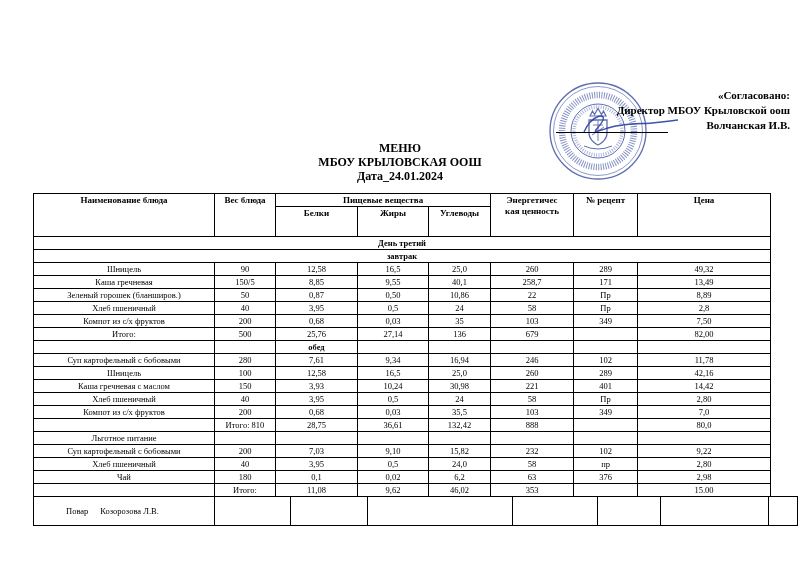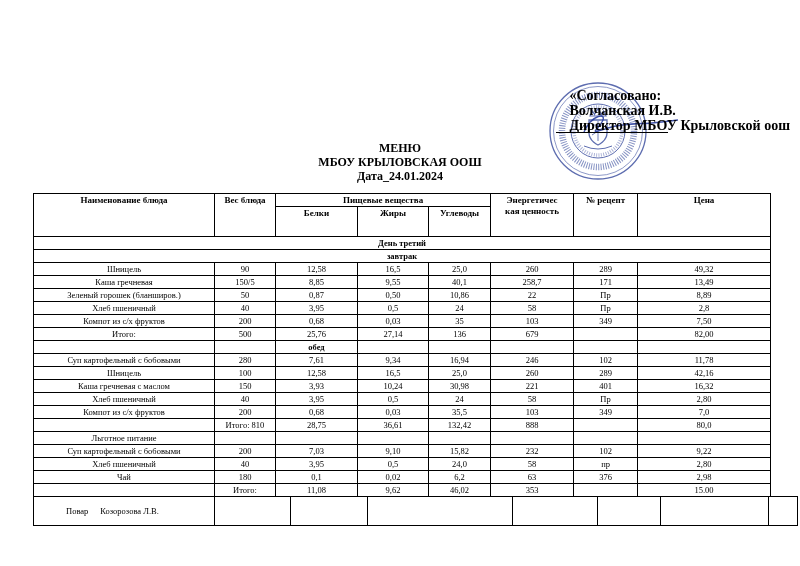--- a/index.html
+++ b/index.html
@@ -1,21 +1,21 @@
 <!DOCTYPE html>
 <html><head>
 <meta charset="utf-8">
 <style>
   * { margin:0; padding:0; box-sizing:border-box; }
   html,body { width:800px; height:566px; background:#ffffff; overflow:hidden; }
   body { position:relative; font-family:"Liberation Serif","DejaVu Serif",serif; color:#000; }
 
   
-  .approval { position:absolute; top:88px; right:10px; 
-              font-weight:bold; font-size:14px; line-height:15px; white-space:nowrap; }
+  .approval { position:absolute; top:88px; right:10px; text-align:right;
+              font-weight:bold; font-size:11px; line-height:15px; white-space:nowrap; }
   .sig-line { position:absolute; top:132px; left:556px; width:112px; border-top:1px solid #000; }
   .stamp-wrap { position:absolute; top:80px; left:543px; width:110px; height:105px; }
   .sig-wrap { position:absolute; top:110px; left:578px; width:104px; height:32px; }
 
   
   .title-block { position:absolute; top:141px; left:0; width:800px; text-align:center;
                  font-weight:bold; font-size:12px; line-height:14px; }
 
   
   .tbl-wrap { position:absolute; top:193px; left:33px; }
@@ -64,22 +64,22 @@
 <div class="sig-wrap">
   <svg width="104" height="32" viewBox="0 0 104 32">
     <path d="M6,22 C14,4 30,2 24,12 C18,22 10,24 30,18 C46,13 62,14 74,13 S92,11 100,10" stroke="#2b3f9e" stroke-width="1.4" fill="none" opacity="0.9"></path>
   </svg>
 </div>
 
 <div class="sig-line"></div>
 
 <div class="approval">
   <div>«Согласовано:</div>
+  <div>Директор МБОУ Крыловской оош</div>
   <div>Волчанская И.В.</div>
-  <div>Директор МБОУ Крыловской оош</div>
 </div>
 
 <div class="title-block">
   <div>МЕНЮ</div>
   <div>МБОУ КРЫЛОВСКАЯ ООШ</div>
   <div>Дата_24.01.2024</div>
 </div>
 
 <div class="tbl-wrap">
   <table class="menu-table">
@@ -206,21 +206,21 @@
           <td class="c-center">42,16</td>
         </tr>
         <tr>
           <td class="c-center">Каша гречневая с маслом</td>
           <td class="c-center">150</td>
           <td class="c-center">3,93</td>
           <td class="c-center">10,24</td>
           <td class="c-center">30,98</td>
           <td class="c-center">221</td>
           <td class="c-center">401</td>
-          <td class="c-center">16,32</td>
+          <td class="c-center">14,42</td>
         </tr>
         <tr>
           <td class="c-center">Хлеб пшеничный</td>
           <td class="c-center">40</td>
           <td class="c-center">3,95</td>
           <td class="c-center">0,5</td>
           <td class="c-center">24</td>
           <td class="c-center">58</td>
           <td class="c-center">Пр</td>
           <td class="c-center">2,80</td>

